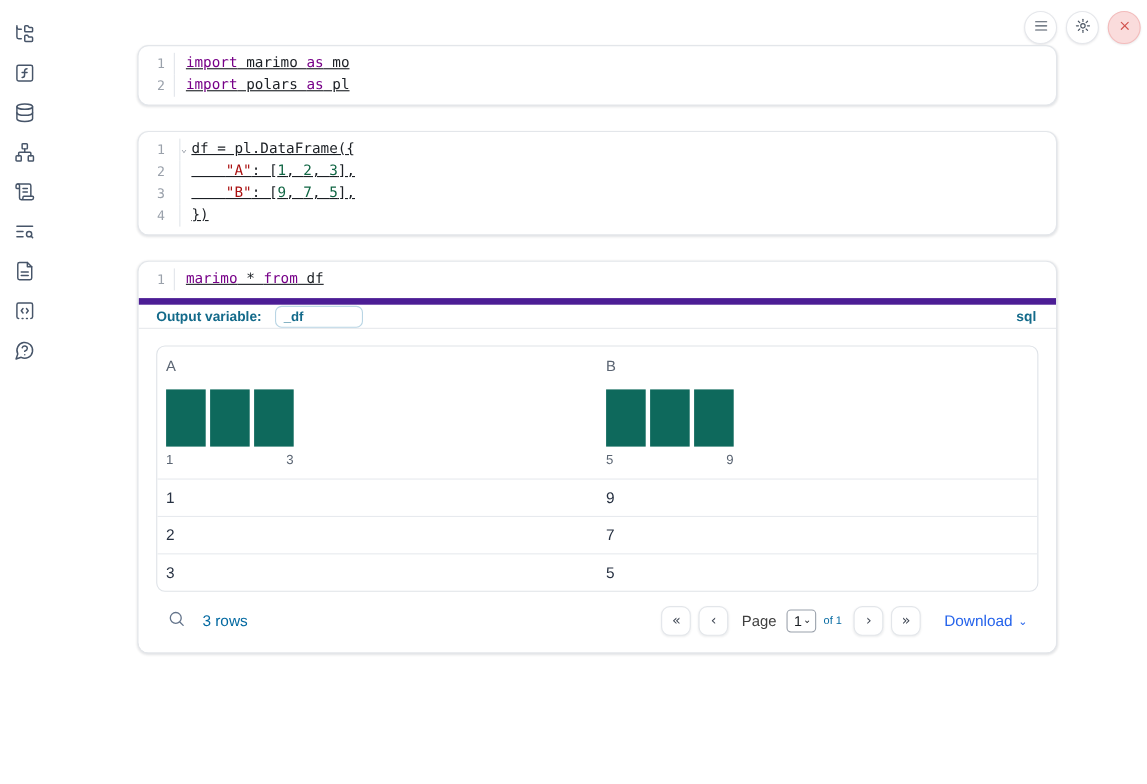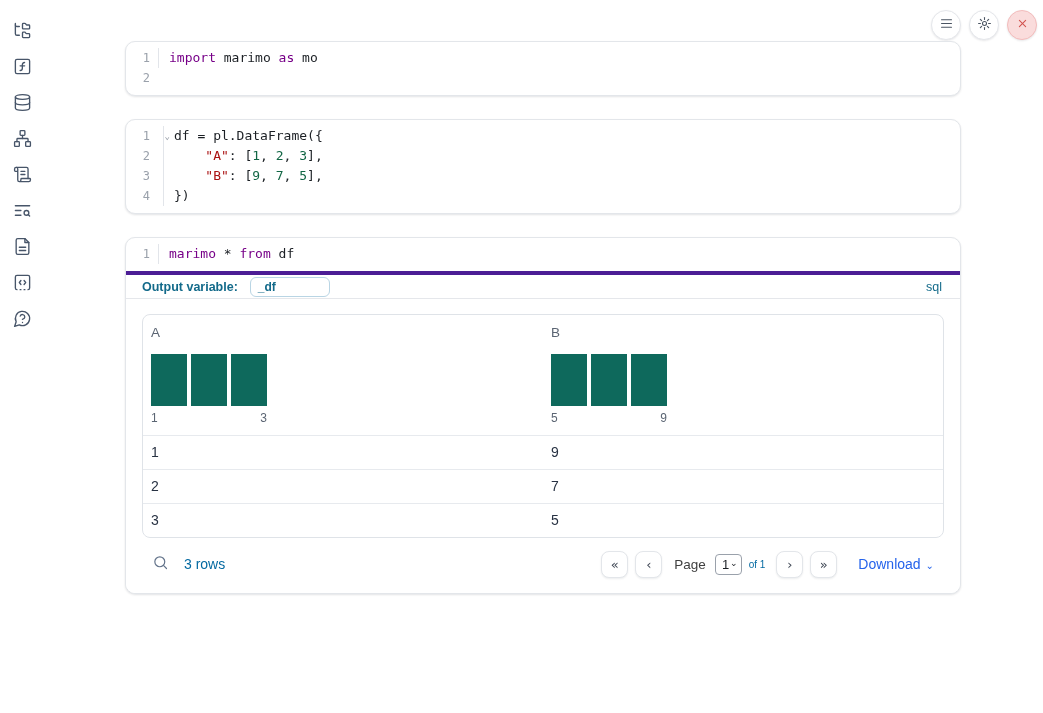--- a/index.html
+++ b/index.html
@@ -35,37 +35,37 @@
     background:#fff; box-shadow:0 1px 2px rgba(15,23,42,.07),0 1px 3px rgba(15,23,42,.05);
     overflow:hidden; }
   .cell + .cell { margin-top:23px; }
   .code-area { padding:6px 0 7px 0; }
   .codeline { display:flex; font-family:"DejaVu Sans Mono", monospace;
     font-size:13px; line-height:20px; white-space:pre; }
   .gutter { flex:0 0 32px; text-align:right; padding-right:8px; color:#9aa1ab;
     font-size:12px; position:relative; user-select:none; }
   .gutter .fold { position:absolute; right:-12px; top:1px; font-size:9px;
     color:#8a919c; cursor:pointer; line-height:18px; }
-  .codetext { border-left:1px solid #e2e5ea; padding-left:10px; color:#1b1f24; }
+  .codetext { border-left:1px solid #e2e5ea; padding-left:10px; color:#1b1f24;text-decoration:underline; }
   .cell2 .codetext { margin-left:5px; }
   .tk-kw { color:#770088; }
   .tk-str { color:#aa1111; }
   .tk-num { color:#116644; }
   .tk-tx { color:#1b1f24; }
 
   
   .sql-meta { display:flex; align-items:center; height:28px;
-    border-top:4px solid #4c1d95; border-bottom:1px solid #e5e7eb;
+    border-top:6px solid #4c1d95; border-bottom:1px solid #e5e7eb;
     padding:0 18px 0 16px; }
   .outvar-label { font-size:12.5px; font-weight:bold; color:#136a8a; }
   .outvar-input { margin-left:12px; width:80px; height:20px;
     border:1px solid #b9d5e4; border-radius:6px; background:#fff;
     font-size:12px; font-weight:bold; color:#136a8a; padding:2px 7px;
     line-height:15px; cursor:text; }
-  .sql-badge { margin-left:auto; font-size:12.5px; font-weight:normal;
+  .sql-badge { margin-left:auto; font-size:12.5px; font-weight:bold;
     color:#136a8a; cursor:pointer; }
 
   
   .output-area { padding:15px 16px 12px 16px; background:#fff; }
   .table-box { border:1px solid #dfe3e8; border-radius:8px; overflow:hidden; }
   .thead { display:flex; }
   .th { width:50%; padding:10px 8px 10px 8px; cursor:pointer; }
   .th-name { font-size:13.5px; color:#5b6573; }
   .hist { margin-top:14px; width:116px; }
   .hist-bars { display:flex; align-items:flex-end; gap:4px; height:52px; }
@@ -211,20 +211,21 @@
   <main class="content">
 
     <section class="cell">
       <div class="code-area">
         <div class="codeline">
           <span class="gutter">1</span>
           <span class="codetext"><span class="tk-kw">import</span><span class="tk-tx"> marimo </span><span class="tk-kw">as</span><span class="tk-tx"> mo</span></span>
         </div>
         <div class="codeline">
           <span class="gutter">2</span>
+          <span class="codetext"><span class="tk-kw">import</span><span class="tk-tx"> polars </span><span class="tk-kw">as</span><span class="tk-tx"> pl</span></span>
         </div>
       </div>
     </section>
 
     <section class="cell cell2">
       <div class="code-area">
         <div class="codeline">
           <span class="gutter"><span>1</span><span class="fold">⌄</span></span>
           <span class="codetext"><span class="tk-tx">df = pl.DataFrame({</span></span>
         </div>

